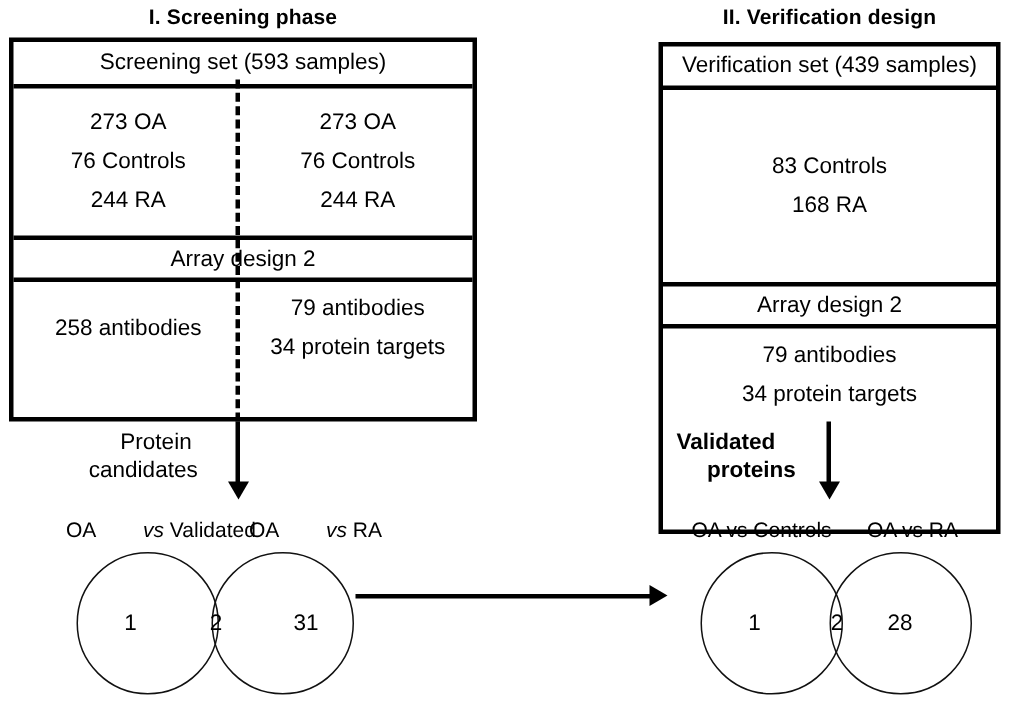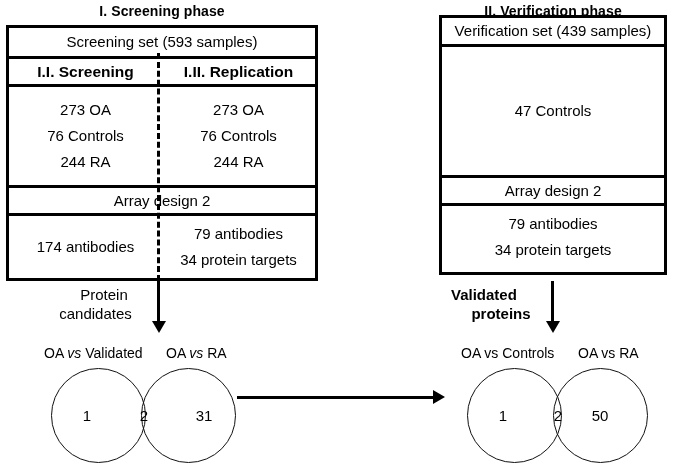--- a/index.html
+++ b/index.html
@@ -109,43 +109,35 @@
     line-height: 17px;
     text-align: center;
     white-space: nowrap;
   }
   .venn-cap {
     position: absolute;
     font-size: 14px;
     line-height: 17px;
     white-space: nowrap;
   }
-  .venn-cap i { font-style: italic; }
+  .venn-cap i { font-style: italic; margin-left: 28px; }
 </style>
 </head>
 <body>
 
 <div class="abs phase-title" style="left:6px; top:2px; width:312px;">I. Screening phase</div>
 
 <div class="tbl" style="left:6px; top:25px; width:312px; height:256px;">
 
   <div class="trow" style="height:28px;">
     <div class="cell">
       <span class="ln">Screening set (593 samples)</span>
     </div>
   </div>
 
-  <div class="trow" style="height:28px;">
-    <div class="cell bold">
-      <span class="ln">I.I. Screening</span>
-    </div>
-    <div class="cell bold">
-      <span class="ln">I.II. Replication</span>
-    </div>
-  </div>
 
   <div class="trow" style="height:101px;">
     <div class="cell">
       <span class="ln">273 OA</span>
       <span class="ln">76 Controls</span>
       <span class="ln">244 RA</span>
     </div>
     <div class="cell">
       <span class="ln">273 OA</span>
       <span class="ln">76 Controls</span>
@@ -154,49 +146,50 @@
   </div>
 
   <div class="trow" style="height:28px;">
     <div class="cell">
       <span class="ln">Array design 2</span>
     </div>
   </div>
 
   <div class="trow" style="height:65px;">
     <div class="cell">
-      <span class="ln">174 antibodies</span>
+      <span class="ln">258 antibodies</span>
     </div>
     <div class="cell">
       <span class="ln">79 antibodies</span>
       <span class="ln">34 protein targets</span>
     </div>
   </div>
 </div>
 
 <div class="dashdiv abs" style="left:157px; top:53px; height:228px;"></div>
 
 <div class="v-arrow-line abs" style="left:157px; top:281px; height:42px;"></div>
 <div class="v-arrow-head abs" style="left:152px; top:321px;"></div>
 <div class="arrow-label" style="left:55px; top:285px; width:98px; text-align:center;">Protein</div>
 <div class="arrow-label" style="left:38px; top:304px; width:115px; text-align:center;">candidates</div>
 
-<div class="abs phase-title" style="left:439px; top:2px; width:228px;">II. Verification phase</div>
-
-<div class="tbl" style="left:439px; top:15px; width:228px; height:260px;">
+<div class="abs phase-title" style="left:439px; top:2px; width:228px;">II. Verification design</div>
+
+<div class="tbl" style="left:439px; top:28px; width:228px; height:328px;">
 
   <div class="trow" style="height:26px;">
     <div class="cell">
       <span class="ln">Verification set (439 samples)</span>
     </div>
   </div>
 
   <div class="trow" style="height:131px;">
     <div class="cell">
-      <span class="ln">47 Controls</span>
+      <span class="ln">83 Controls</span>
+      <span class="ln">168 RA</span>
     </div>
   </div>
 
   <div class="trow" style="height:28px;">
     <div class="cell">
       <span class="ln">Array design 2</span>
     </div>
   </div>
 
   <div class="trow" style="height:65px;">
@@ -230,13 +223,13 @@
 <div class="h-arrow-head abs" style="left:433px; top:390px;"></div>
 
 <div class="venn-cap" style="left:461px; top:345px;">OA vs Controls</div>
 <div class="venn-cap" style="left:578px; top:345px;">OA vs RA</div>
 
 <div class="venn-circle" style="left:467px; top:368px; width:95px; height:95px;"></div>
 <div class="venn-circle" style="left:553px; top:368px; width:95px; height:95px;"></div>
 
 <div class="venn-num" style="left:486px; top:407px; width:34px;">1</div>
 <div class="venn-num" style="left:541px; top:407px; width:34px;">2</div>
-<div class="venn-num" style="left:583px; top:407px; width:34px;">50</div>
+<div class="venn-num" style="left:583px; top:407px; width:34px;">28</div>
 
 </body></html>

